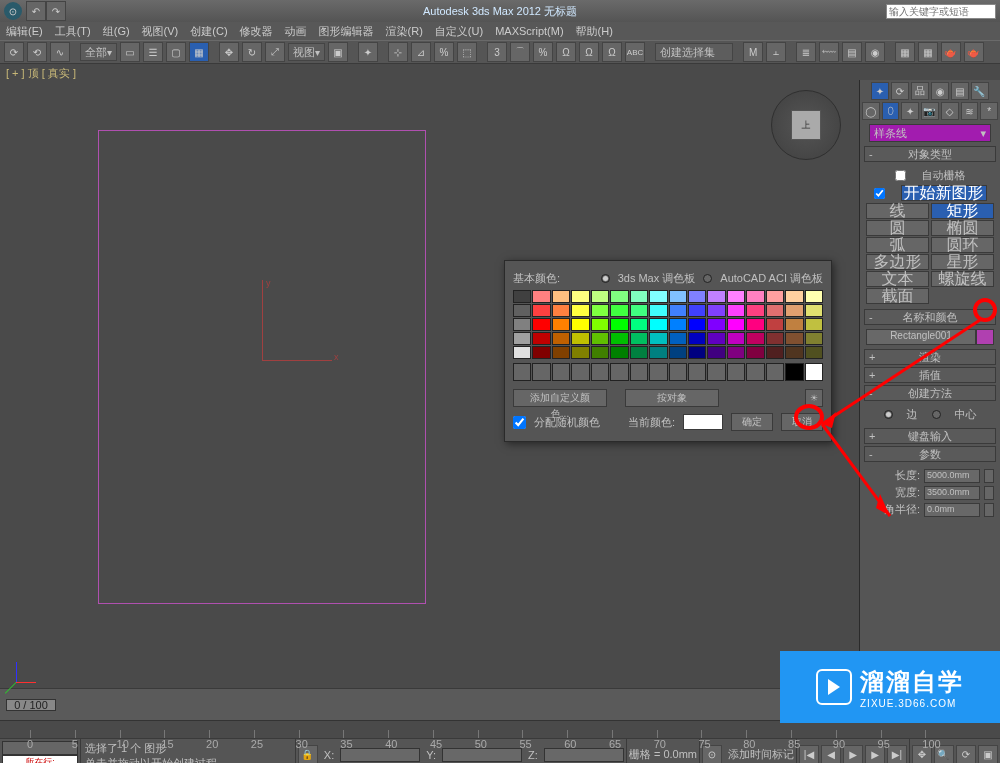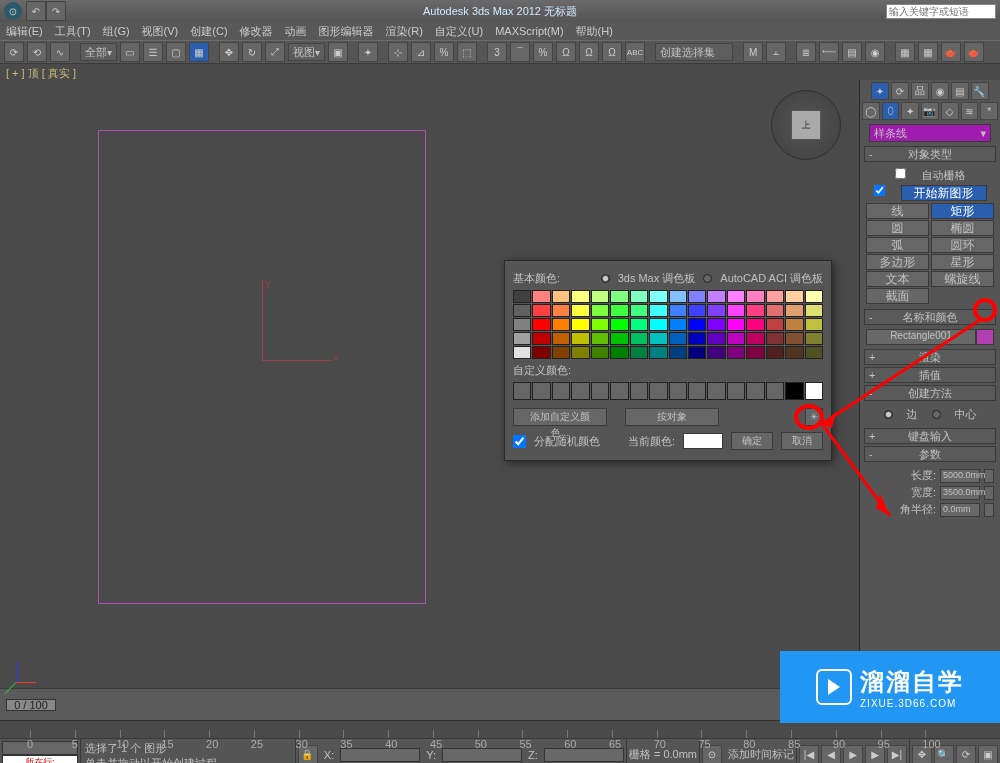--- a/index.html
+++ b/index.html
@@ -45,28 +45,28 @@
 
 .cmdpanel { width: 140px; background: #555; padding: 2px; }
 .cmdtabs { display:flex; gap:2px; margin-bottom:2px; justify-content:center;}
 .cmdtabs .tbtn { width:18px; height:18px; }
 .cmdtabs2 { display:flex; gap:2px; margin-bottom:4px; justify-content:center;}
 .cmdtabs2 .tbtn { width:18px; height:18px; }
 .cmddrop { width: 122px; height: 18px; background: #a21caf; border: 1px solid #3a3a3a; margin: 0 auto 4px; display:flex; align-items:center; padding:0 4px; font-size:10px;}
 .rollhdr { background: #5a5a5a; border:1px solid #3a3a3a; text-align:center; height:16px; line-height:14px; font-size:10px; margin:2px 2px; position:relative; }
 .rollhdr .minus { position:absolute; left:4px; }
 .rollbody { padding: 2px 4px; }
-.chkrow { display:flex; gap:16px; font-size:10px; margin:2px 0; justify-content:center;}
+.chkrow { display:flex; align-items:center; gap:16px; font-size:10px; margin:2px 0; justify-content:center;}
 .chkrow input { width:11px; height:11px; }
 .btnrow { display:flex; gap:2px; margin:1px 0;}
-.sbtn { flex:1; height:16px; background:#666; border:1px solid #3a3a3a; font-size:12px; text-align:center; line-height:14px;}
+.sbtn { flex:1; height:16px; background:#666; border:1px solid #3a3a3a; font-size:16px; text-align:center; line-height:14px;}
 .sbtn.sel { background:#2a5fb0; color:#fff;}
 .inprow { display:flex; align-items:center; gap:4px; margin:2px 0; font-size:10px; justify-content:flex-end;}
 .inprow .lbl { flex:1; text-align:right;}
-.inprow .spin { width:40px; height:14px; background:#686868; border:1px solid #3a3a3a; font-size:9px; padding:0 2px; position:relative;}
+.inprow .spin { width:56px; height:14px; background:#686868; border:1px solid #3a3a3a; font-size:9px; padding:0 2px; position:relative;}
 .inprow .spinbtn { width:10px; height:14px; background:#666; border:1px solid #3a3a3a;}
 .nameinp { width:110px; height:16px; background:#686868; border:1px solid #3a3a3a; font-size:10px; padding:0 3px; display:inline-block;}
 .colorsw { width:18px; height:16px; background:#b040b0; border:1px solid #3a3a3a; display:inline-block; vertical-align:top;}
 .rowplus { display:flex; align-items:center; font-size:10px; gap:4px; margin:2px 4px; }
 .radio { width:9px; height:9px; border-radius:50%; border:1px solid #222; background:#666; display:inline-block;}
 .radio.on::after{content:"";display:block;width:5px;height:5px;background:#ccc;border-radius:50%;margin:1px;}
 
 
 .annot-circle { position:absolute; border:4px solid #ff0000; border-radius:50%; pointer-events:none; }
 .annot-arrow { position:absolute; pointer-events:none; }
@@ -501,23 +501,20 @@
         <div class="c" style="background: rgb(0, 128, 128);"></div>
         <div class="c" style="background: rgb(0, 64, 128);"></div>
         <div class="c" style="background: rgb(0, 0, 128);"></div>
         <div class="c" style="background: rgb(64, 0, 128);"></div>
         <div class="c" style="background: rgb(128, 0, 128);"></div>
         <div class="c" style="background: rgb(128, 0, 64);"></div>
         <div class="c" style="background: rgb(80, 32, 32);"></div>
         <div class="c" style="background: rgb(80, 53, 32);"></div>
         <div class="c" style="background: rgb(80, 80, 32);"></div>
       </div>
-    <div class="dlg-row">
-        <span>自定义颜色:</span>
-      </div>
     <div class="custrow">
       <div class="c"></div>
         <div class="c"></div>
         <div class="c"></div>
         <div class="c"></div>
         <div class="c"></div>
         <div class="c"></div>
         <div class="c"></div>
         <div class="c"></div>
         <div class="c"></div>

